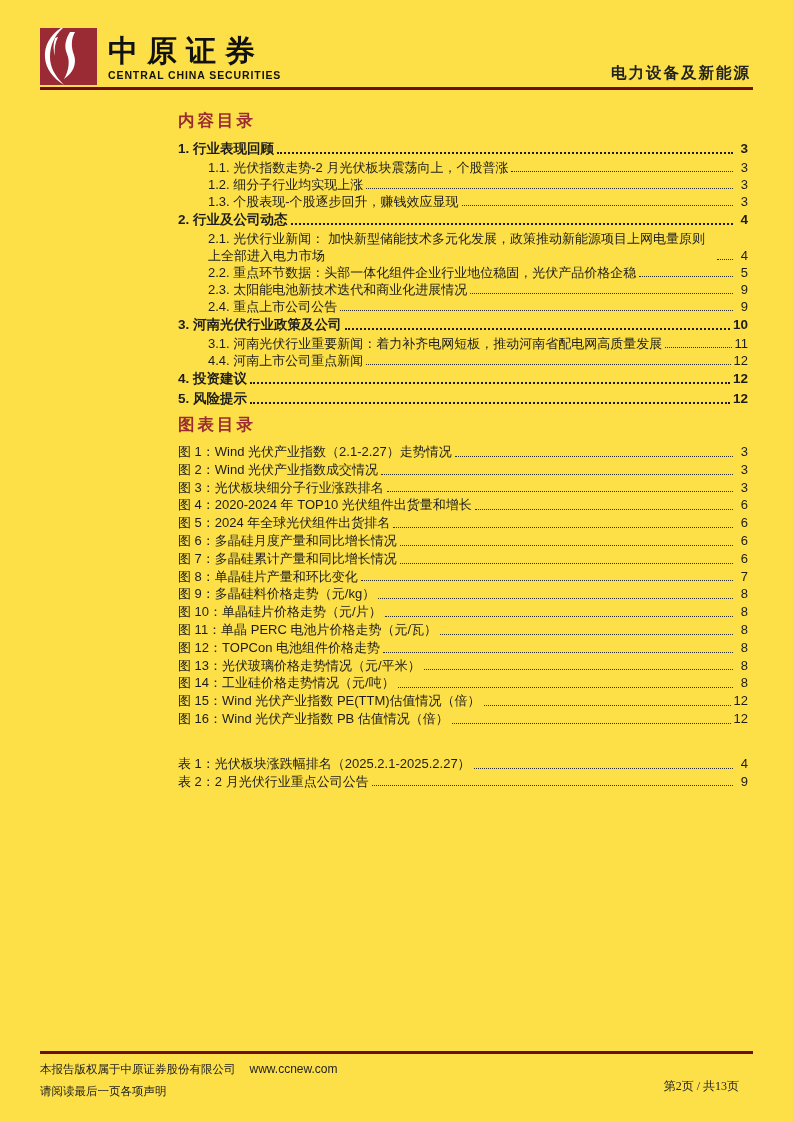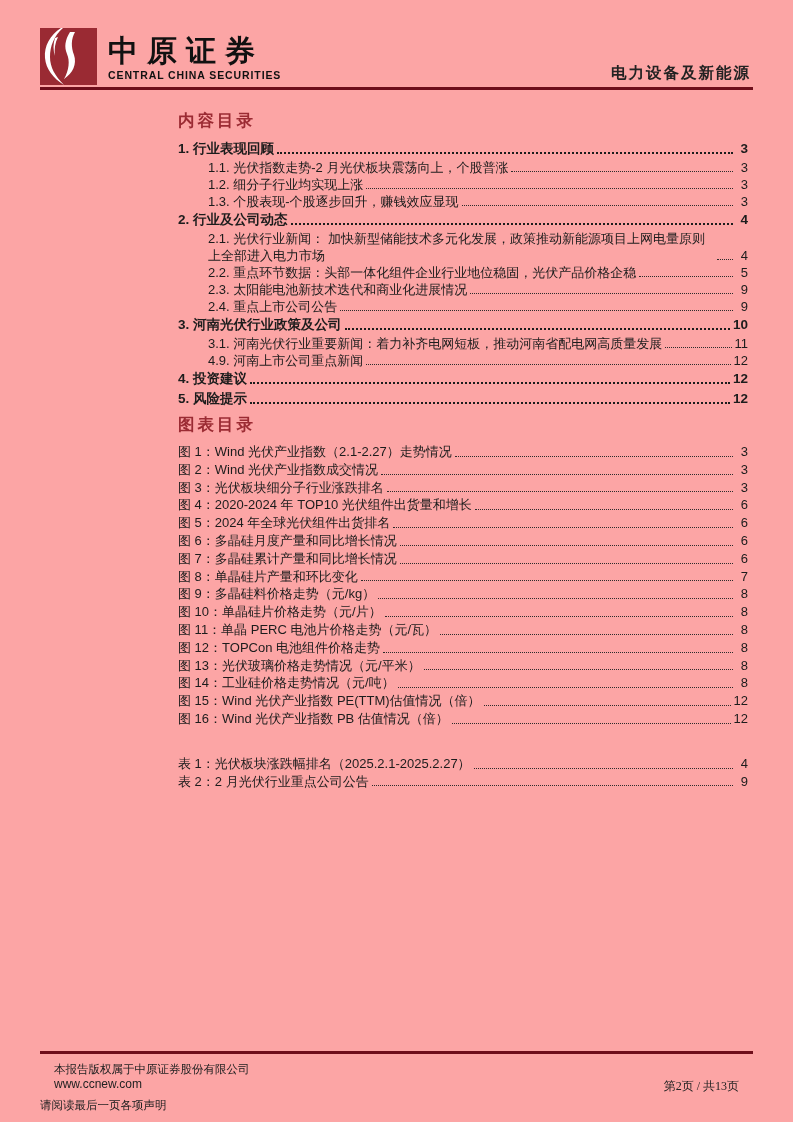--- a/index.html
+++ b/index.html
@@ -1,18 +1,18 @@
 <!DOCTYPE html>
 <html style="--accent-red: #9B2B33; --logo-red: #9A2A33; --rule-maroon: #6E0E1B;"><head>
 <meta charset="utf-8">
 <style>
   html,body{margin:0;padding:0;background:#ffffff;}
   body{width:793px;height:1122px;position:relative;overflow:hidden;
        font-family:"Liberation Sans",sans-serif;color:#1c1c1c;}
-  .page{position:absolute;inset:0;background:#fca5a5;}
+  .page{position:absolute;inset:0;background:#fde047;}
 
   
   .header{position:absolute;left:40px;top:28px;width:713px;height:60px;}
   .logo{display:flex;align-items:flex-start;}
   .logo-mark{width:57px;height:57px;background:var(--logo-red,#9A2A33);flex:0 0 auto;}
   .logo-mark svg{display:block;width:57px;height:57px;}
   .logo-text{margin-left:11px;padding-top:8px;}
   .logo-cn{font-family:"Liberation Serif",serif;font-weight:bold;font-size:30px;
            line-height:30px;letter-spacing:9px;color:#111;}
   .logo-en{font-size:10.5px;font-weight:bold;letter-spacing:0.9px;color:#111;margin-top:3px;}
@@ -33,21 +33,21 @@
   .toc-label{flex:0 1 auto;}
   .dots{flex:1 0 16px;height:0;border-bottom:1.5px dotted #2c2c2c;margin:0 3px 4px 3px;}
   .lvl1 .dots{border-bottom:2px dotted #1c1c1c;margin-bottom:4px;}
   .page-num{flex:0 0 auto;min-width:12px;text-align:right;}
   .table-list{margin-top:27px;}
 
   
   .footer{position:absolute;left:40px;top:1051px;width:713px;
           border-top:3px solid var(--rule-maroon,#6E0E1B);padding-top:8px;
           font-family:"Liberation Serif",serif;font-size:11.5px;color:#222;}
-  .footer-line1{display:flex;align-items:baseline;flex-direction:column;}
+  .footer-line1{display:flex;align-items:baseline;}
   .website{font-family:"Liberation Sans",sans-serif;font-weight:normal;font-size:12px;
            margin-left:14px;color:#222;text-decoration:none;}
   .footer-line2{margin-top:7px;}
   .page-info{position:absolute;right:14px;top:24px;font-family:Liberation Serif, serif;
              font-size:12px;color:#222;}
 </style>
 </head>
 <body>
 
 <div class="page">
@@ -134,21 +134,21 @@
     <span class="page-num">10</span>
   </div>
 
   <div class="toc-row lvl2">
     <span class="toc-label">3.1. 河南光伏行业重要新闻：着力补齐电网短板，推动河南省配电网高质量发展</span>
     <span class="dots"></span>
     <span class="page-num">11</span>
   </div>
 
   <div class="toc-row lvl2">
-    <span class="toc-label">4.9. 河南上市公司重点新闻</span>
+    <span class="toc-label">4.4. 河南上市公司重点新闻</span>
     <span class="dots"></span>
     <span class="page-num">12</span>
   </div>
 
   <div class="toc-row lvl1">
     <span class="toc-label">4. 投资建议</span>
     <span class="dots"></span>
     <span class="page-num">12</span>
   </div>
 

